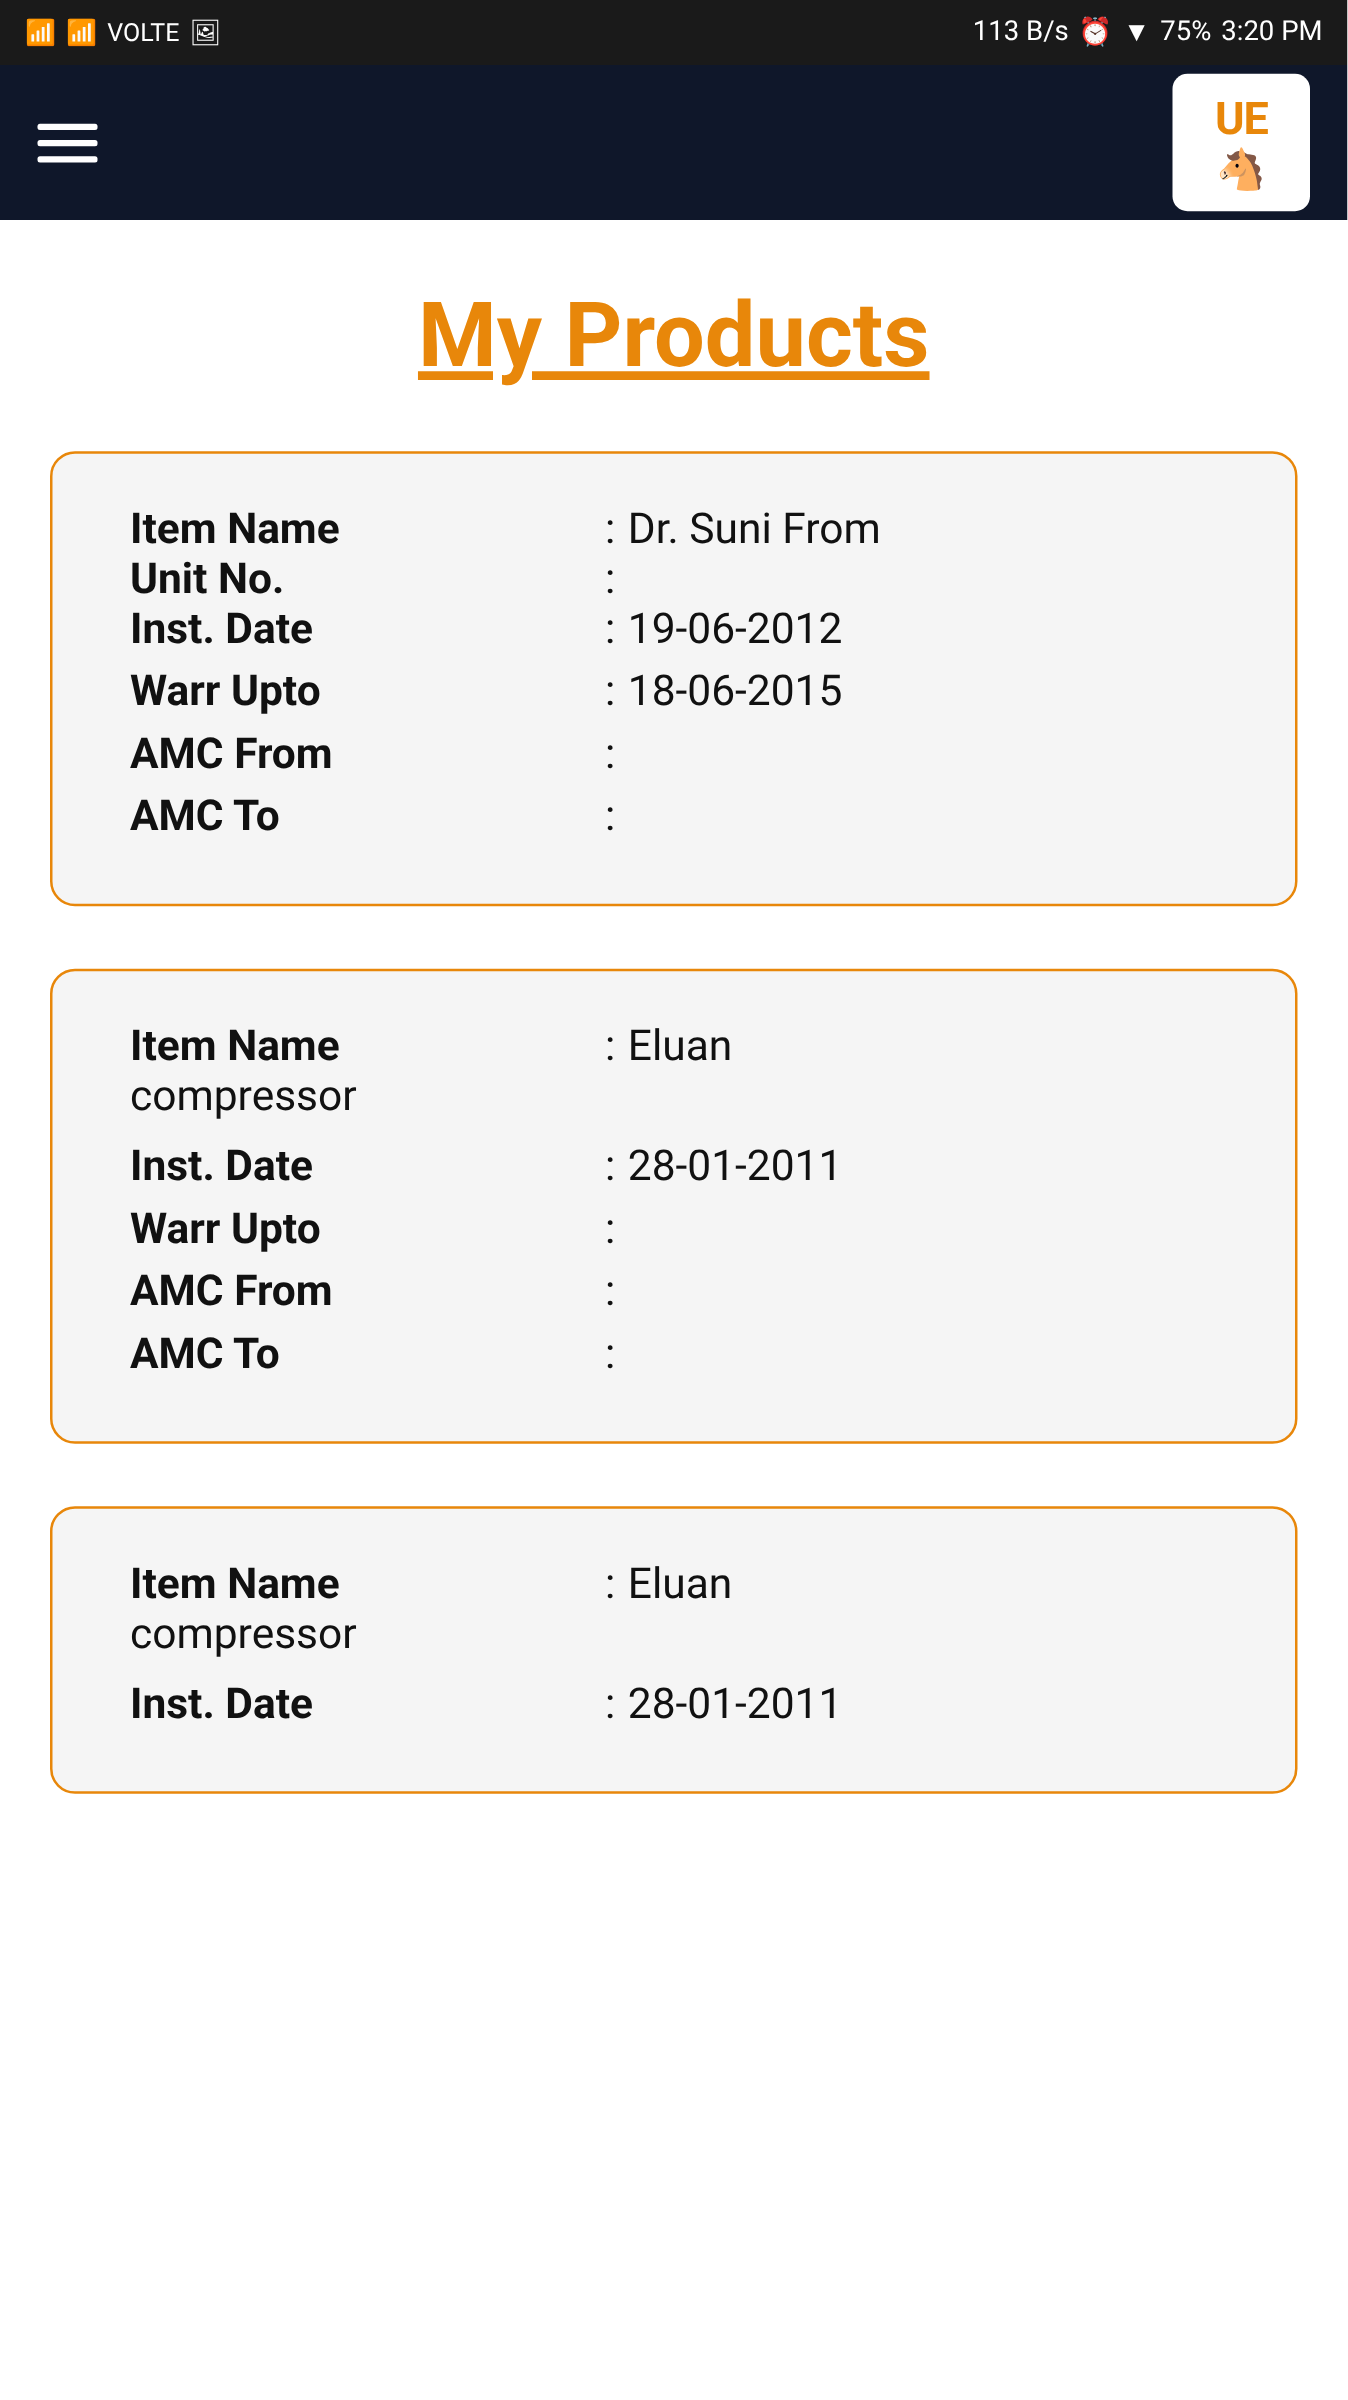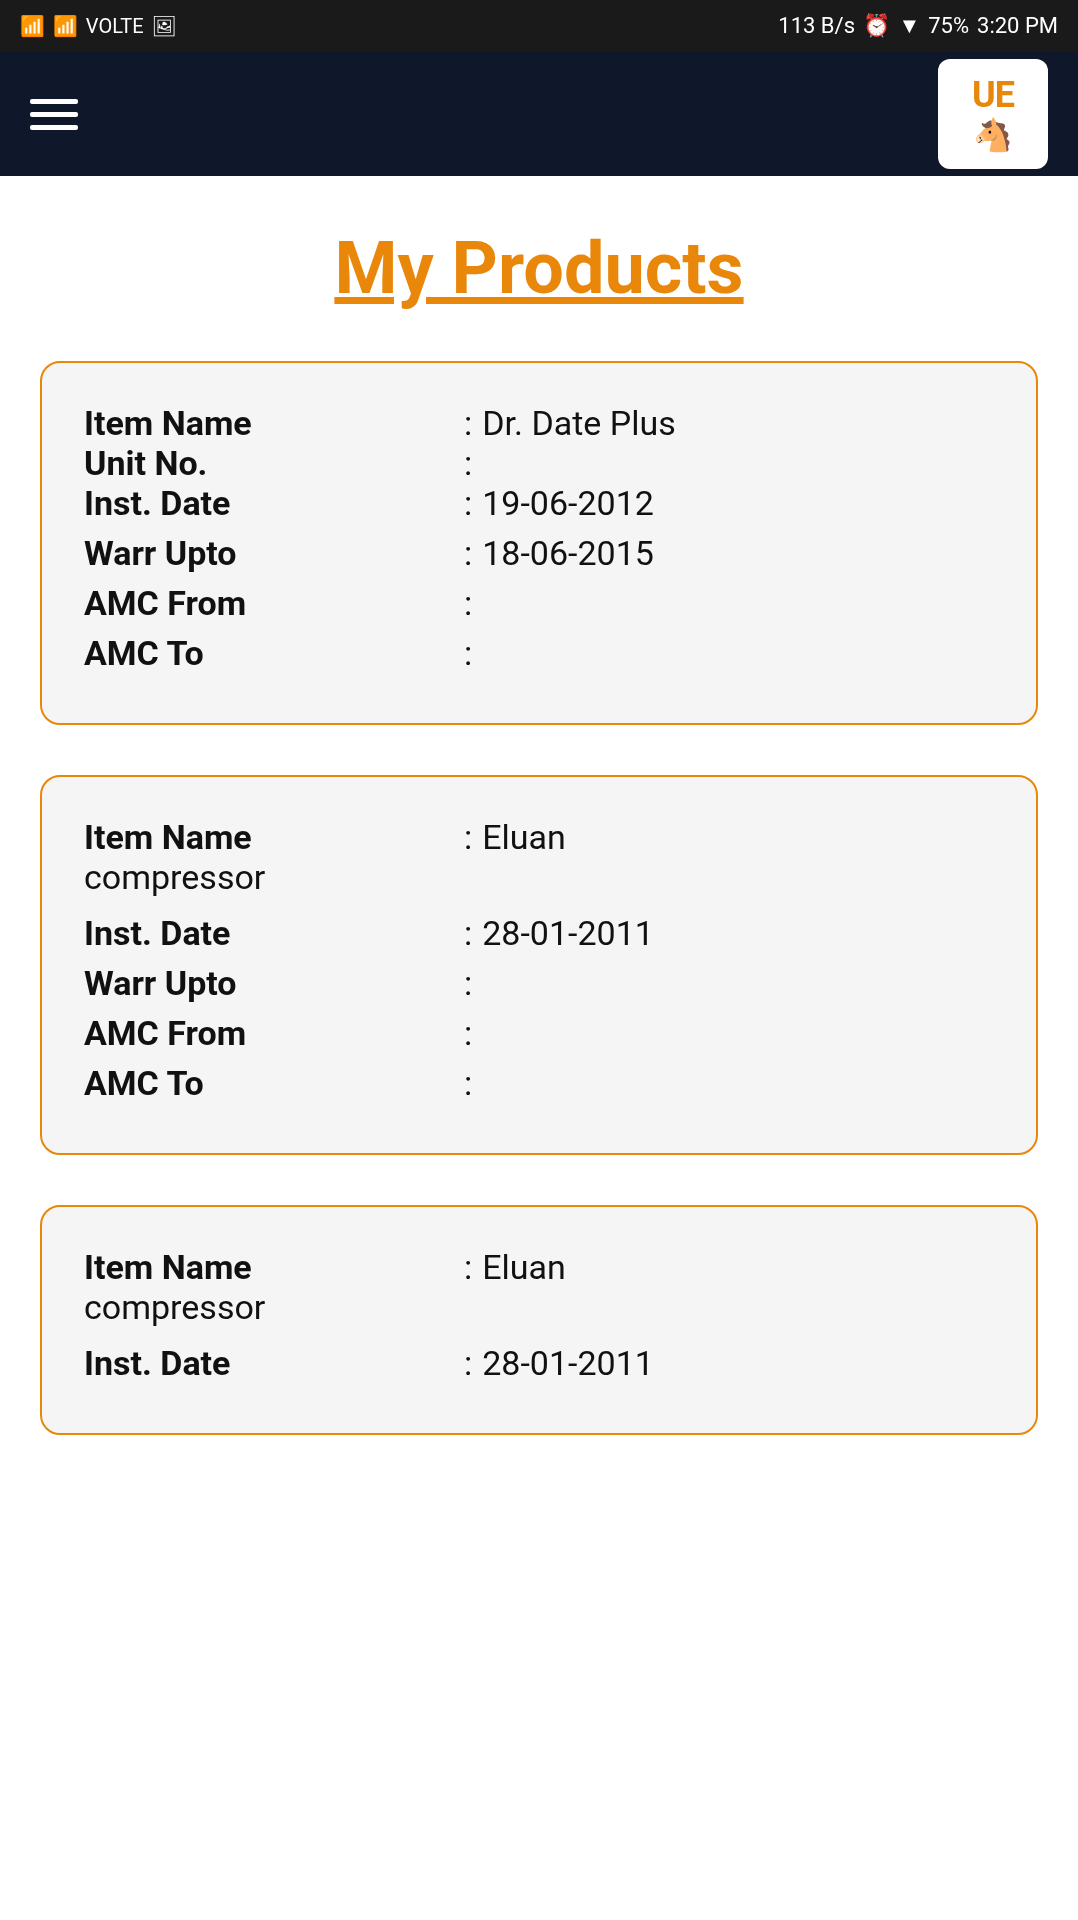--- a/index.html
+++ b/index.html
@@ -126,21 +126,21 @@
       margin-bottom: 50px;
       margin-top: 10px;
       text-decoration: underline;
     }
 
     
     .product-card {
       background: #f5f5f5;
       border: 2.5px solid #E8870A;
       border-radius: 20px;
-      padding: 40px 42px;
+      padding: 40px 62px;
       margin-bottom: 50px;
     }
 
     .product-row {
       display: flex;
       align-items: flex-start;
       margin-bottom: 10px;
       font-size: 34px;
     }
 
@@ -215,21 +215,21 @@
 
 <div class="main-content">
 
   <h1 class="page-title">My Products</h1>
 
   <div class="product-card">
 
     <div class="product-row top-row">
       <span class="field-label">Item Name</span>
       <span class="field-separator">:</span>
-      <span class="field-value">Dr. Date Plus</span>
+      <span class="field-value">Dr. Suni From</span>
     </div>
 
     <div class="product-row top-row">
       <span class="field-label">Unit No.</span>
       <span class="field-separator">:</span>
     </div>
 
     <div class="product-row">
       <span class="field-label">Inst. Date</span>
       <span class="field-separator">:</span>

